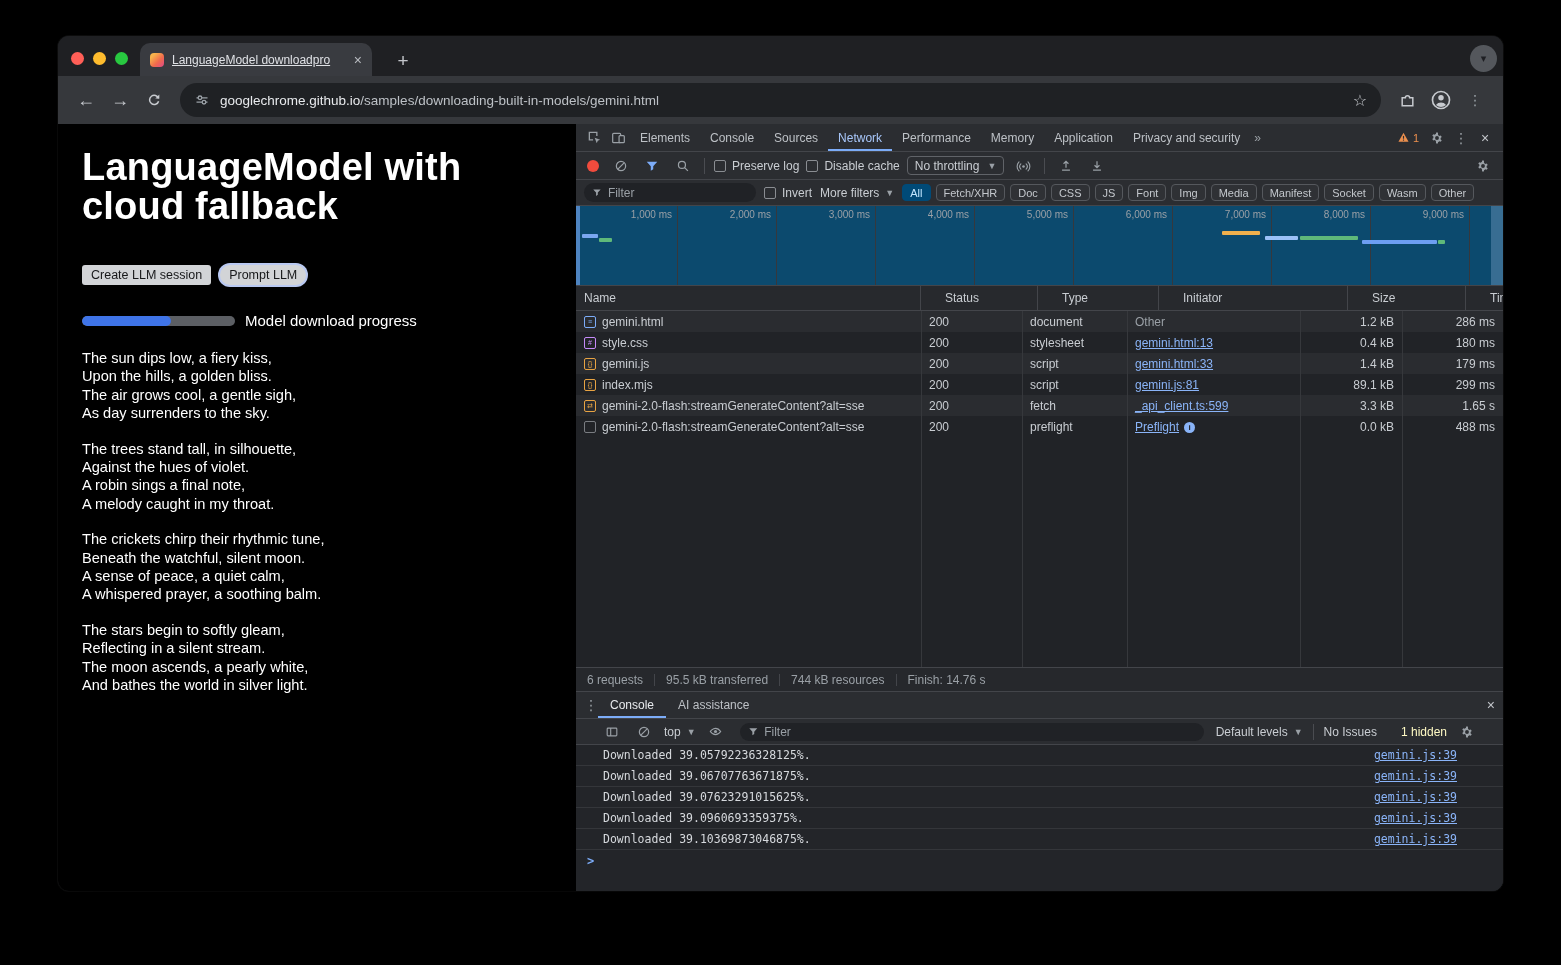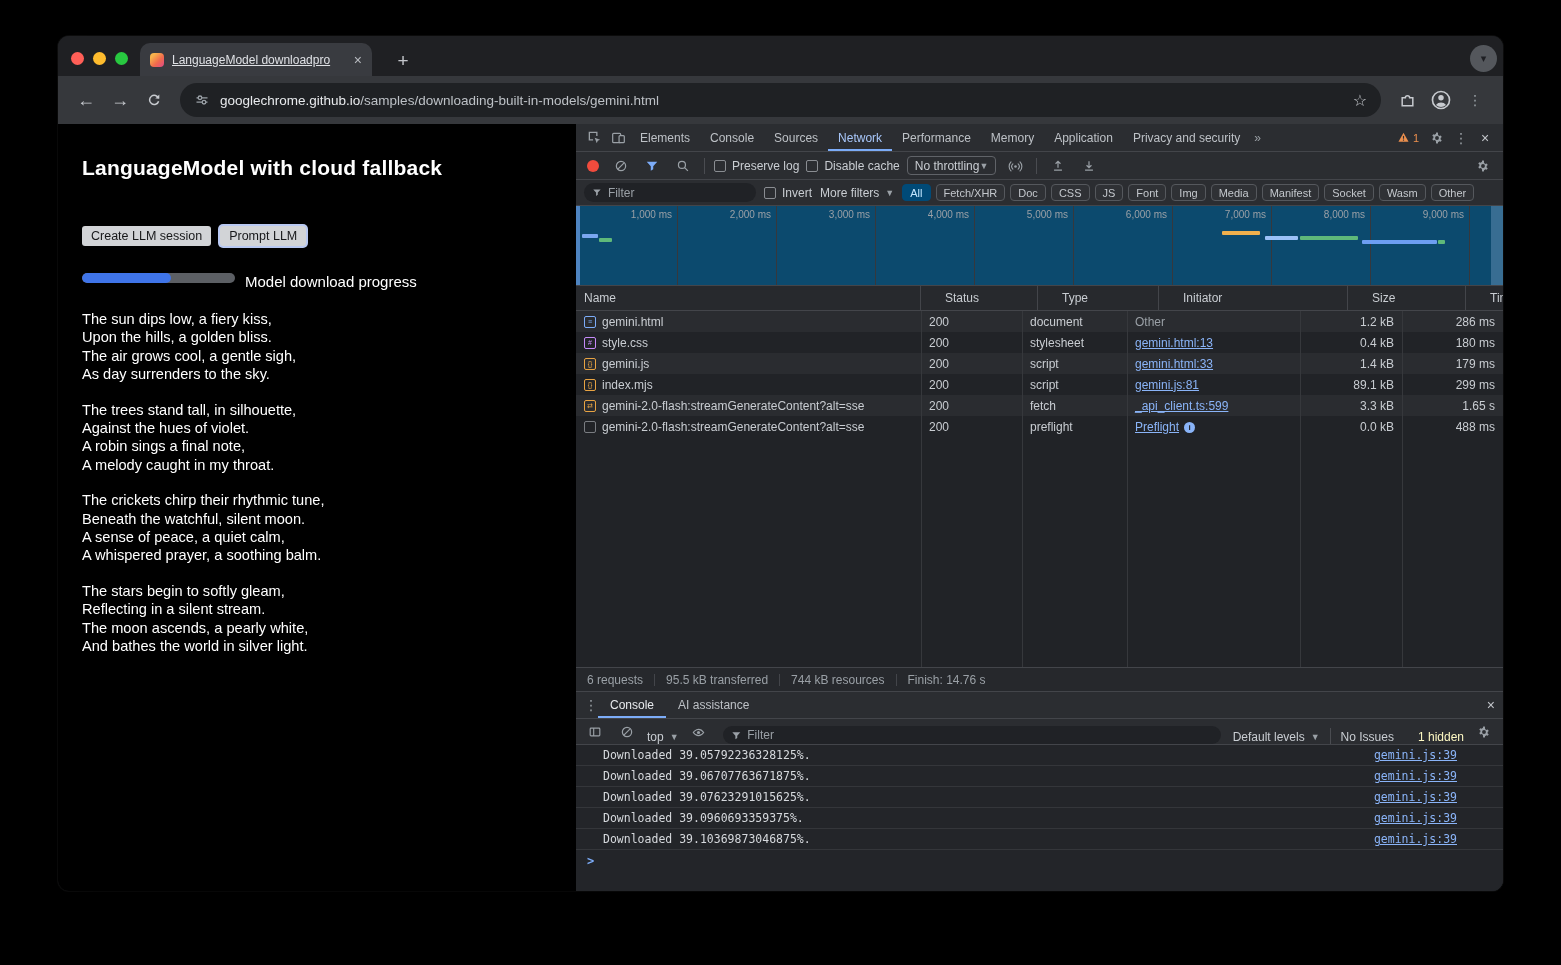--- a/index.html
+++ b/index.html
@@ -42,26 +42,26 @@
   .url { font-size:13.5px; white-space:nowrap; overflow:hidden; }
   .url-domain { color:#e8eaed; } .url-path { color:#bdc1c6; }
   .star { margin-left:auto; color:#c7cacf; font-size:16px; }
   .toolicon { width:32px; height:32px; display:flex; align-items:center; justify-content:center; flex:none; }
 
   .content { flex:1; display:flex; min-height:0; }
 
   
   .pagearea { width:518px; flex:none; background:#000; color:#fff;
     padding:24px 26px 0 24px; }
-  .page-heading { font-size:21px; line-height:39px; font-weight:700; letter-spacing:.2px; }
+  .page-heading { font-size:38px; line-height:39px; font-weight:700; letter-spacing:.2px; }
   .btnrow { margin-top:39px; display:flex; gap:9px; align-items:center; }
   .btn { background:#d2d4d7; color:#17181a; border-radius:3px; padding:3px 9px;
     font-size:12.5px; font-family:"Liberation Sans",sans-serif; border:none; line-height:14px; }
-  .btn.focused { box-shadow:0 0 0 2px #b9c9f2; }
-  .progressrow { margin-top:27px; display:flex; gap:10px; }
+  .btn.focused { box-shadow:0 0 0 2px #b9c9f2;border-radius:10px; }
+  .progressrow { margin-top:27px; display:flex; align-items:center; gap:10px; }
   .pbar { width:153px; height:10px; border-radius:5px; background:#5c5f64; overflow:hidden; flex:none; }
   .pfill { height:100%; background:#3f74e8; border-radius:5px; }
   .plabel { font-size:15px; color:#fff; }
   .stanza { margin-top:17px; font-size:14.6px; line-height:18.4px; white-space:pre-line; }
   .stanza.first { margin-top:20px; }
 
   
   .devtools { flex:1; background:#212327; display:flex; flex-direction:column;
     min-width:0; color:#c9cdd2; font-size:12px; }
   .dt-tabbar { height:28px; background:#2b2d31; border-bottom:1px solid #43454a;
@@ -76,21 +76,21 @@
   .kebab { color:#9aa0a6; font-size:14px; }
   .closex { color:#c3c6cb; font-size:14px; }
 
   .net-toolbar { height:28px; background:#2b2d31; border-bottom:1px solid #43454a;
     display:flex; align-items:center; padding:0 8px; gap:7px; flex:none; }
   .rec { width:12px; height:12px; border-radius:50%; background:#f14b3d; margin:0 3px; flex:none; }
   .vdiv { width:1px; height:16px; background:#4a4c51; margin:0 2px; flex:none; }
   .cbgroup { display:flex; align-items:center; gap:6px; }
   .cb { width:12px; height:12px; border:1.5px solid #8a8d92; border-radius:2px; flex:none; }
   .selectbox { height:19px; border:1px solid #606368; border-radius:4px;
-    display:flex; align-items:center; padding:8px 7px; color:#c9cdd2; }
+    display:flex; align-items:center; padding:8px 7px; gap:8px; color:#c9cdd2; }
   .caret { color:#9aa0a6; font-size:9px; }
 
   .filter-bar { height:26px; background:#2b2d31; border-bottom:1px solid #43454a;
     display:flex; align-items:center; padding:0 8px; gap:8px; flex:none; }
   .filterbox { width:172px; height:19px; background:#202226; border-radius:10px;
     display:flex; align-items:center; padding:0 8px; gap:6px; flex:none; }
   .filterbox input, .console-filter input { background:transparent; border:none; outline:none;
     color:#e8eaed; font-size:12px; width:100%; font-family:"Liberation Sans",sans-serif; }
   input::placeholder { color:#9aa0a6; }
   .chips { display:flex; gap:5px; align-items:center; }
@@ -137,21 +137,21 @@
     display:flex; align-items:center; font-size:12px; color:#9aa0a6; flex:none; }
   .sumitem { padding:0 11px; border-right:1px solid #43454a; line-height:12px; white-space:nowrap; }
   .sumitem:last-child { border-right:none; }
 
   .drawer-tabbar { height:28px; background:#2b2d31; border-top:1px solid #43454a;
     border-bottom:1px solid #43454a; display:flex; align-items:center; flex:none; padding:0 8px; }
   .drawer-tab { padding:0 12px; height:100%; display:flex; align-items:center; color:#bdc1c6; }
   .drawer-tab.active { color:#e8eaed; box-shadow:inset 0 -2px 0 #7cacf8; }
 
   .console-toolbar { height:26px; background:#2b2d31; border-bottom:1px solid #43454a;
-    display:flex; align-items:flex-end; gap:8px; padding:0 7px; flex:none; }
+    display:flex; align-items:center; gap:8px; padding:0 24px; flex:none; }
   .ctx { display:flex; align-items:center; gap:6px; color:#c9cdd2; }
   .console-filter { flex:1; height:18px; background:#202226; border-radius:9px;
     display:flex; align-items:center; padding:0 8px; gap:6px; margin:0 4px; min-width:0; }
   .ct-label { color:#c9cdd2; white-space:nowrap; }
   .ct-dim { color:#fef9c3; white-space:nowrap;margin-left:16px; }
 
   .console-out { height:146px; background:#232529; flex:none;
     font-family:"DejaVu Sans Mono", monospace; }
   .cmsg { height:21px; display:flex; align-items:center; border-bottom:1px solid #34363a;
     padding-left:27px; padding-right:46px; font-size:11.5px; color:#d6d9dd; white-space:nowrap; }

